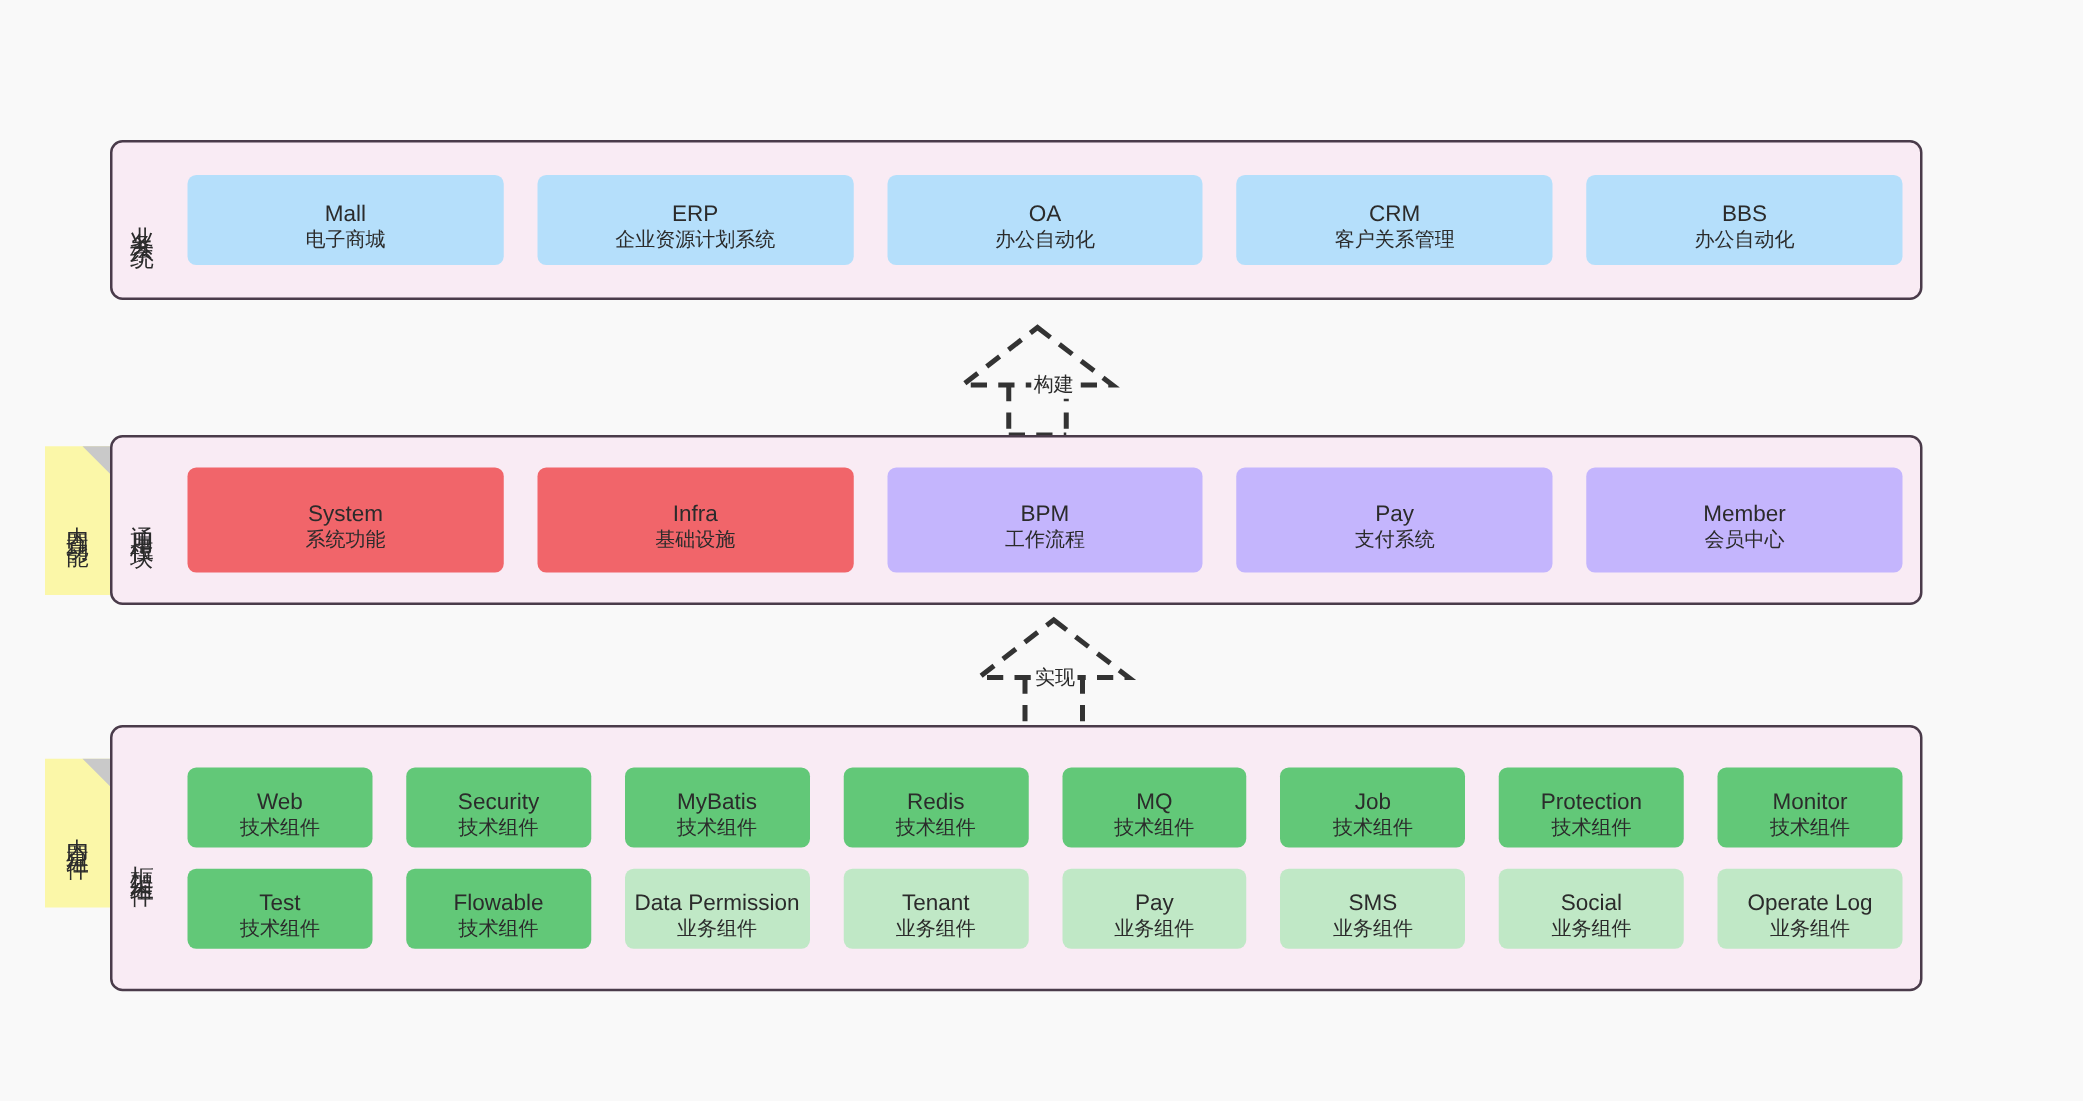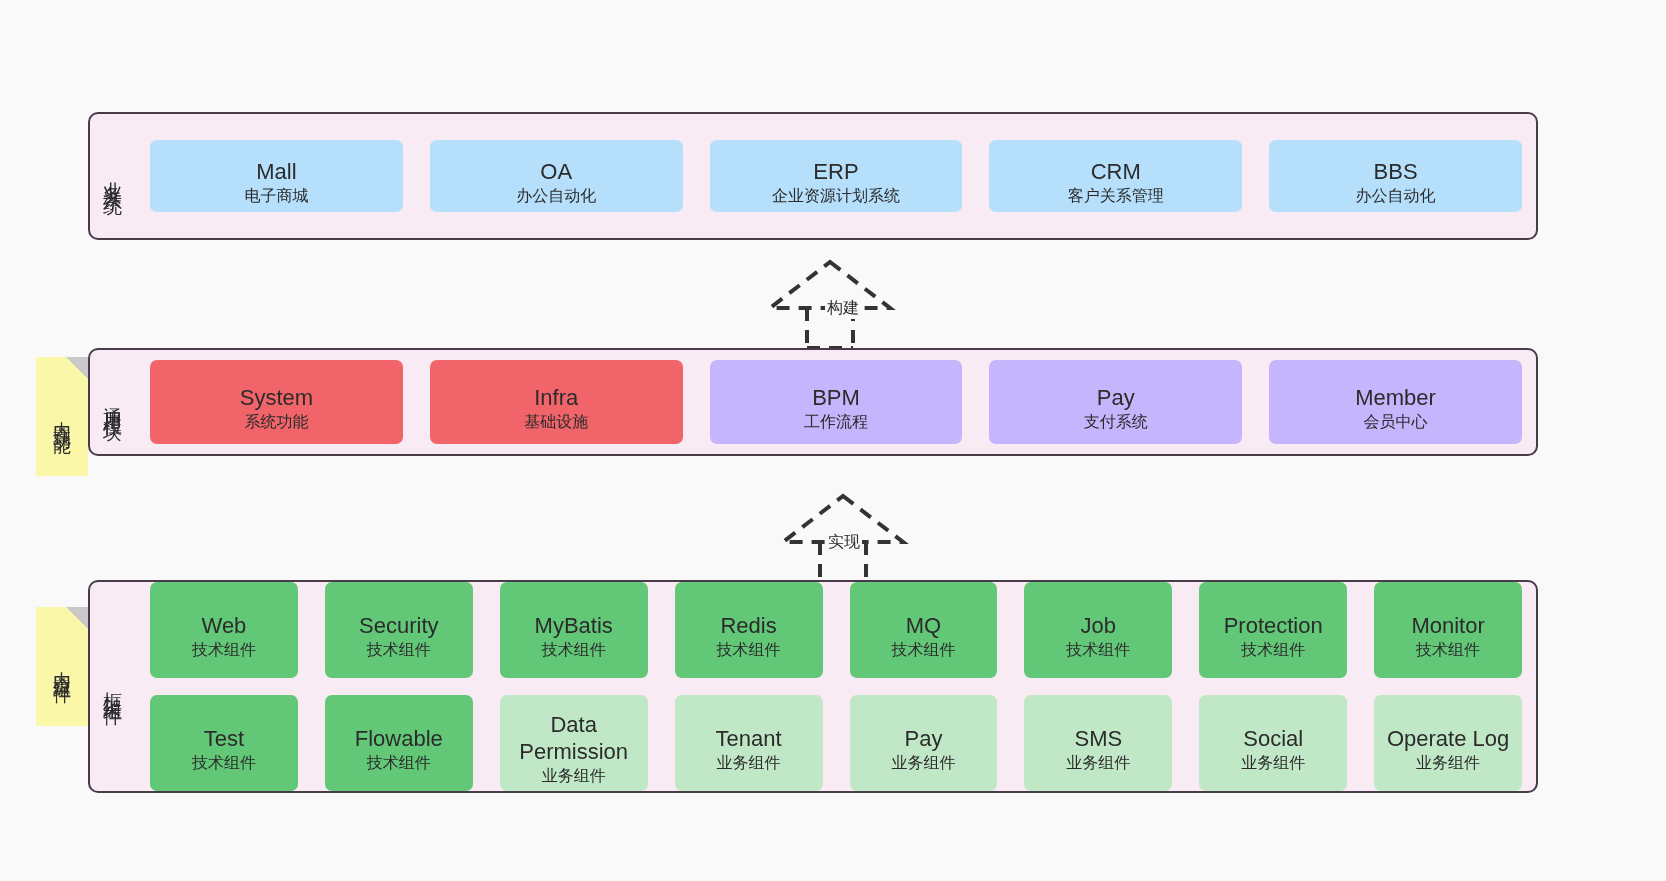--- a/index.html
+++ b/index.html
@@ -53,34 +53,34 @@
     border-radius: 7px;
     display: flex;
     flex-direction: column;
     align-items: center;
     justify-content: center;
     text-align: center;
     color: #2b2b2b;
     line-height: 1.22;
     padding: 4px 6px;
   }
-  .card .t-en { font-size: 22px; margin-top: 12px; }
+  .card .t-en { font-size: 18px; margin-top: 12px; }
   .card .t-cn { font-size: 16px; }
 
   
   .c-blue       { background: #b5dffb; }
   .c-red        { background: #f1656a; }
   .c-pink       { background: #c4b5fd; }
   .c-green      { background: #62c878; }
   .c-greenlight { background: #c0e8c6; }
 
   
   .h-biz   { height: 72px; }
   .h-mod   { height: 84px; }
-  .h-frame { height: 96px; }
+  .h-frame { height: 64px; }
 
   
   .note {
     position: absolute;
     width: 52px;
     background: #fbf7a8;
     display: flex;
     align-items: center;
     justify-content: center;
     font-size: 18px;
@@ -119,26 +119,26 @@
 
   <div class="layer" id="layer-business" style="left:88px; top:112px; width:1450px; height:128px;">
     <div class="layer-title">业务系统</div>
     <div class="layer-body">
       <div class="row">
         <div class="card c-blue h-biz">
           <span class="t-en">Mall</span>
           <span class="t-cn">电子商城</span>
         </div>
         <div class="card c-blue h-biz">
+          <span class="t-en">ERP</span>
+          <span class="t-cn">企业资源计划系统</span>
+        </div>
+        <div class="card c-blue h-biz">
           <span class="t-en">OA</span>
           <span class="t-cn">办公自动化</span>
-        </div>
-        <div class="card c-blue h-biz">
-          <span class="t-en">ERP</span>
-          <span class="t-cn">企业资源计划系统</span>
         </div>
         <div class="card c-blue h-biz">
           <span class="t-en">CRM</span>
           <span class="t-cn">客户关系管理</span>
         </div>
         <div class="card c-blue h-biz">
           <span class="t-en">BBS</span>
           <span class="t-cn">办公自动化</span>
         </div>
       </div>
@@ -155,21 +155,21 @@
       <path d="M52 90 L98 90" fill="none" stroke="#333333" stroke-width="4" stroke-dasharray="13 9"></path>
     </svg>
     <span class="arrow-label" style="left:70px; top:40px;font-family:Liberation Mono, monospace;">构建</span>
   </div>
 
   <div class="note" style="left:36px; top:357px; height:119px;">
     <span class="fold"></span>
     <span>内置功能</span>
   </div>
 
-  <div class="layer" id="layer-modules" style="left:88px; top:348px; width:1450px; height:108px;">
+  <div class="layer" id="layer-modules" style="left:88px; top:348px; width:1450px; height:136px;">
     <div class="layer-title">通用模块</div>
     <div class="layer-body">
       <div class="row">
         <div class="card c-red h-mod">
           <span class="t-en">System</span>
           <span class="t-cn">系统功能</span>
         </div>
         <div class="card c-red h-mod">
           <span class="t-en">Infra</span>
           <span class="t-cn">基础设施</span>

